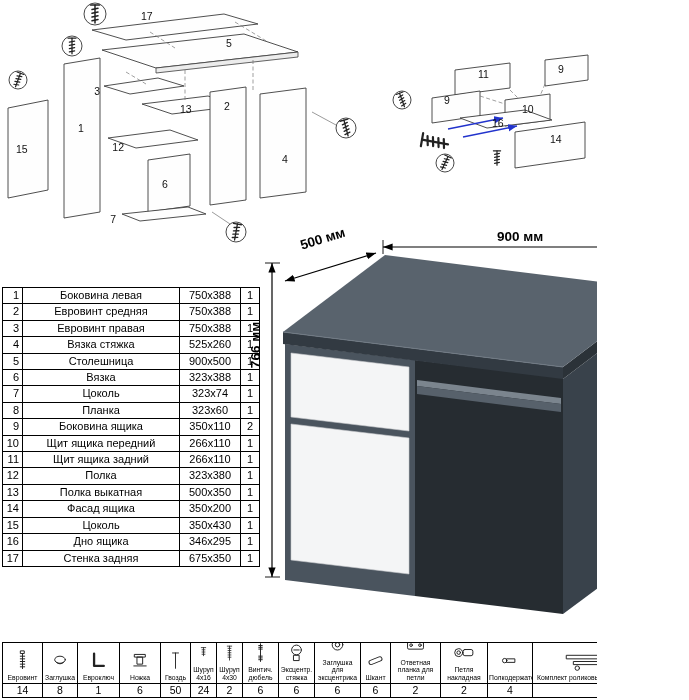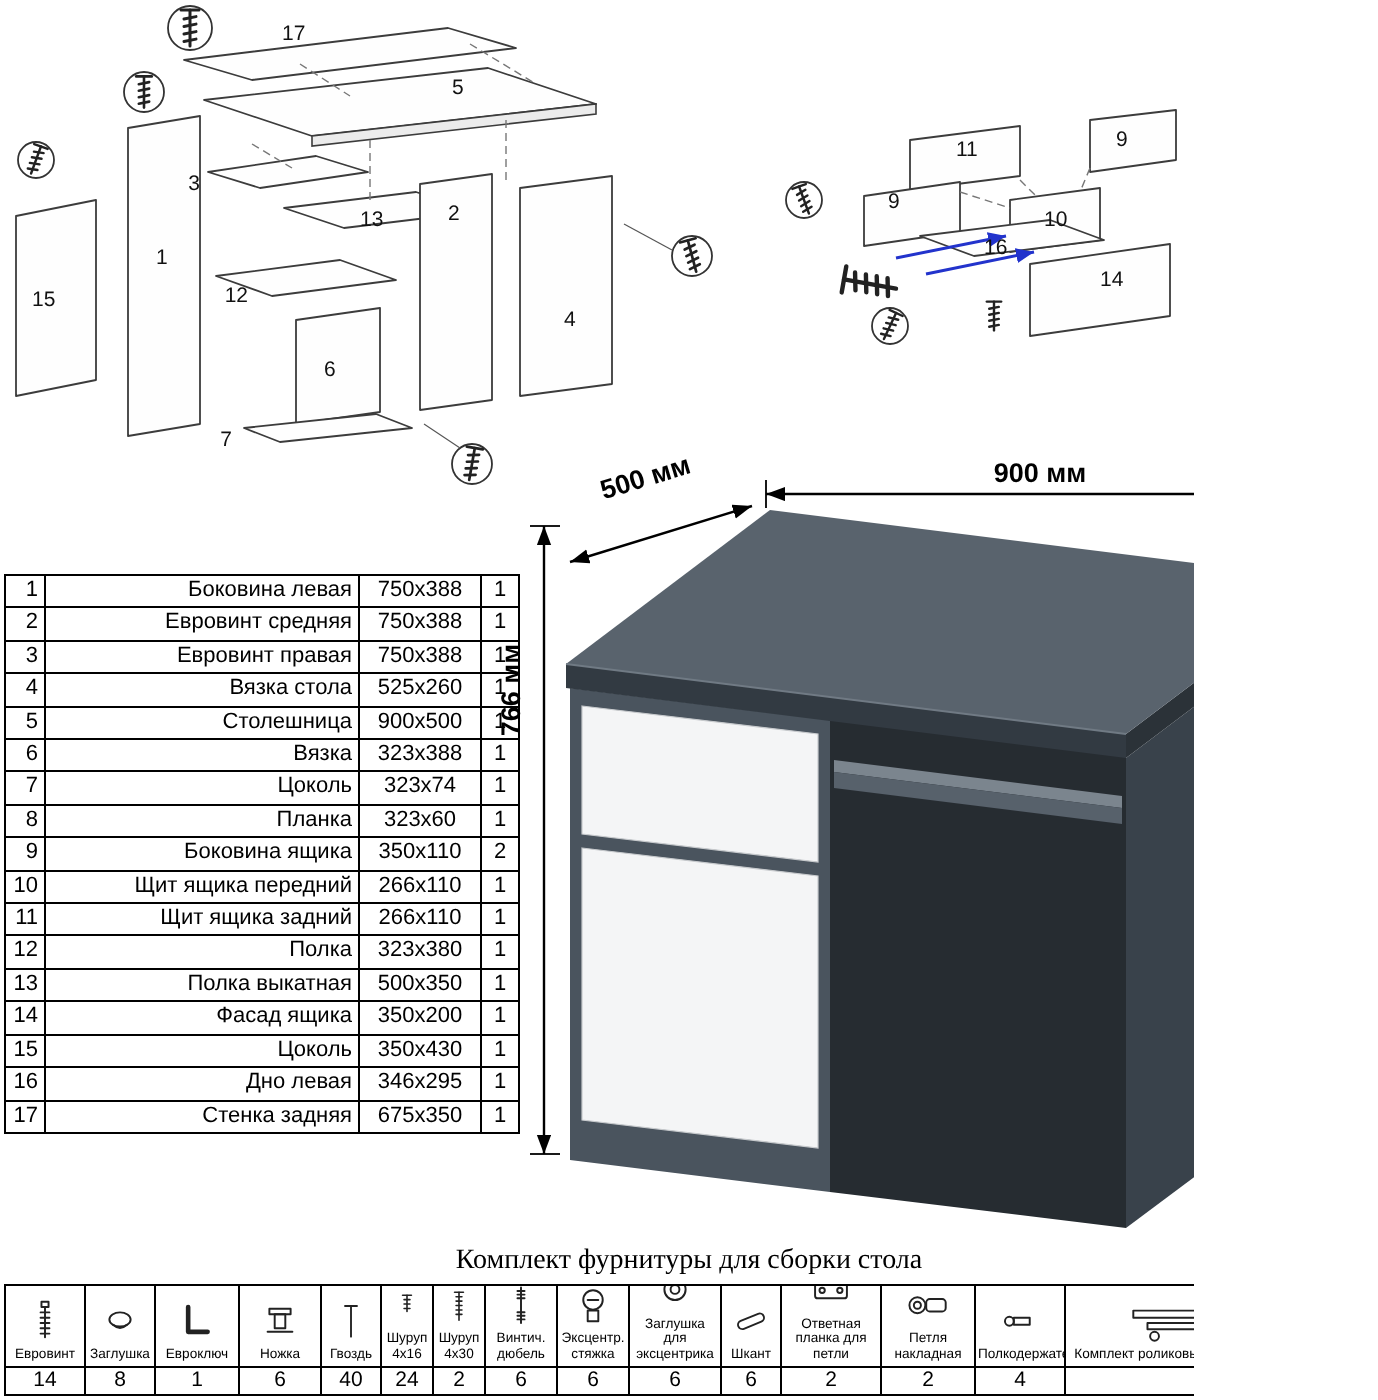--- a/index.html
+++ b/index.html
@@ -26,21 +26,21 @@
   .dimlabel{ font:600 13.5px "Liberation Sans", sans-serif; fill:#000; }
   .white-front { fill:#f4f5f6; stroke:#c7cacd; stroke-width:.6; }
 
   
   .parts-table {
     position:absolute; left:2px; top:287px; border-collapse:collapse;
     font-size:11px; line-height:15.4px;
   }
   .parts-table td { border:1px solid #000; padding:0 3px; height:15.4px; white-space:nowrap; }
   .parts-table td.c-num  { width:13px;  text-align:right; }
-  .parts-table td.c-name { width:150px; text-align:right; }
+  .parts-table td.c-name { width:150px; text-align:center; }
   .parts-table td.c-size { width:54px;  text-align:center; }
   .parts-table td.c-qty  { width:12px;  text-align:center; }
 
   
   .hw-title {
     position:absolute; left:0; top:623px; width:689px; text-align:center;
     font:14px "Liberation Serif", serif; color:#000;
   }
   .hw-table {
     position:absolute; left:2px; top:642px; width:685px;
@@ -182,21 +182,21 @@
           <td class="c-qty">1</td>
         </tr>
     <tr>
           <td class="c-num">3</td>
           <td class="c-name">Евровинт правая</td>
           <td class="c-size">750x388</td>
           <td class="c-qty">1</td>
         </tr>
     <tr>
           <td class="c-num">4</td>
-          <td class="c-name">Вязка стола</td>
+          <td class="c-name">Вязка стяжка</td>
           <td class="c-size">525x260</td>
           <td class="c-qty">1</td>
         </tr>
     <tr>
           <td class="c-num">5</td>
           <td class="c-name">Столешница</td>
           <td class="c-size">900x500</td>
           <td class="c-qty">1</td>
         </tr>
     <tr>
@@ -254,21 +254,21 @@
           <td class="c-qty">1</td>
         </tr>
     <tr>
           <td class="c-num">15</td>
           <td class="c-name">Цоколь</td>
           <td class="c-size">350x430</td>
           <td class="c-qty">1</td>
         </tr>
     <tr>
           <td class="c-num">16</td>
-          <td class="c-name">Дно левая</td>
+          <td class="c-name">Дно ящика</td>
           <td class="c-size">346x295</td>
           <td class="c-qty">1</td>
         </tr>
     <tr>
           <td class="c-num">17</td>
           <td class="c-name">Стенка задняя</td>
           <td class="c-size">675x350</td>
           <td class="c-qty">1</td>
         </tr>
   </tbody>
@@ -310,21 +310,20 @@
       <text class="dimlabel" x="84" y="18" text-anchor="middle" transform="rotate(-17 84 18)">500 мм</text>
     </g>
     <g>
       <line class="dimtick" x1="25" y1="38" x2="40" y2="38"></line>
       <line class="dimtick" x1="25" y1="352" x2="40" y2="352"></line>
       <line class="dimline" x1="32" y1="38" x2="32" y2="352" marker-start="url(#mas)" marker-end="url(#ma)"></line>
       <text class="dimlabel" x="20" y="120" text-anchor="middle" transform="rotate(-90 20 120)">766 мм</text>
     </g>
   </svg>
 
-  <div class="hw-title">Комплект фурнитуры для сборки стола</div>
 
   <table class="hw-table">
     <colgroup>
       <col style="width:40px">
         <col style="width:35px">
         <col style="width:42px">
         <col style="width:41px">
       <col style="width:30px">
         <col style="width:26px">
         <col style="width:26px">
@@ -535,21 +534,21 @@
               </div>
         <div class="hw-label">Комплект роликовых направляющих L=350мм</div>
             </div>
           </td>
     </tr>
     <tr>
       <td class="hw-qty">14</td>
       <td class="hw-qty">8</td>
       <td class="hw-qty">1</td>
       <td class="hw-qty">6</td>
-      <td class="hw-qty">40</td>
+      <td class="hw-qty">50</td>
       <td class="hw-qty">24</td>
       <td class="hw-qty">2</td>
       <td class="hw-qty">6</td>
       <td class="hw-qty">6</td>
       <td class="hw-qty">6</td>
       <td class="hw-qty">6</td>
       <td class="hw-qty">2</td>
       <td class="hw-qty">2</td>
       <td class="hw-qty">4</td>
       <td class="hw-qty">1</td>

